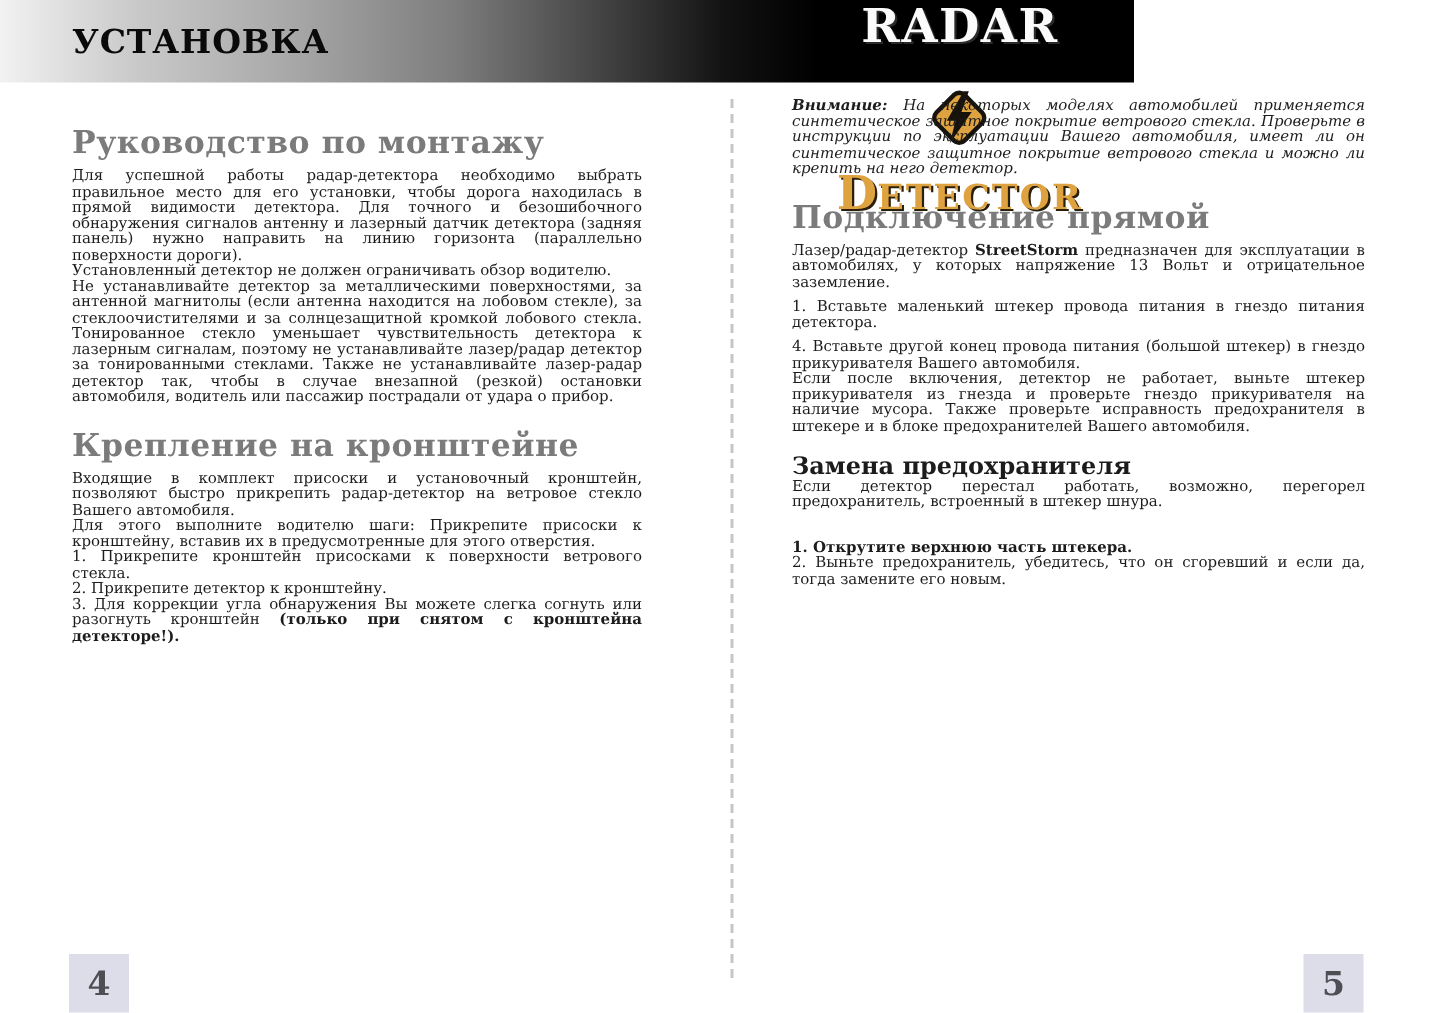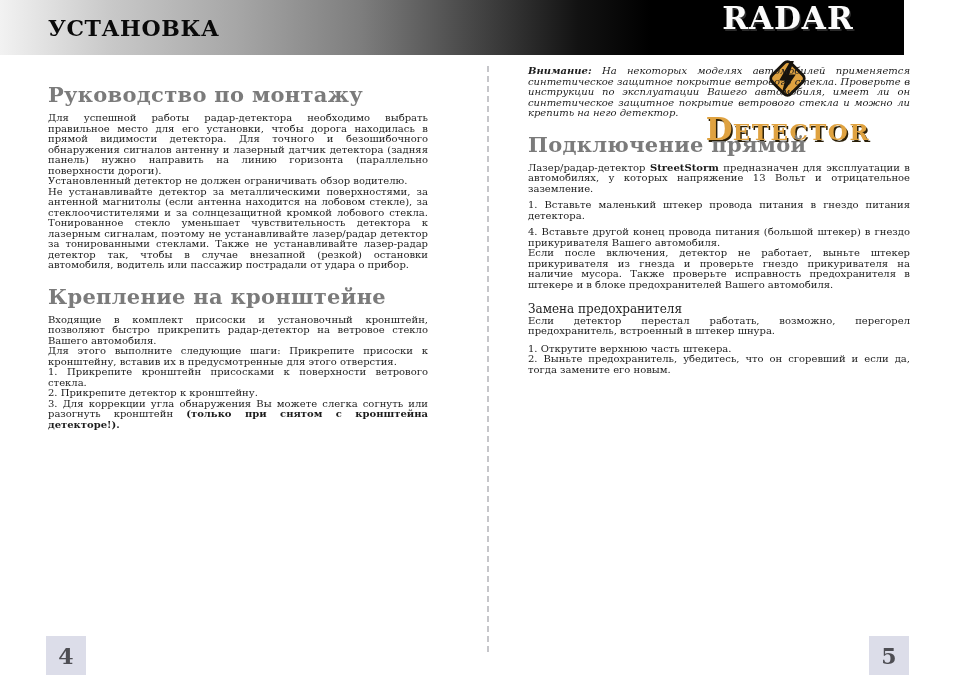--- a/index.html
+++ b/index.html
@@ -3,21 +3,21 @@
 <meta charset="utf-8">
 <style>
   html,body{margin:0;padding:0;}
   body{
     width:954px;height:675px;position:relative;overflow:hidden;
     background:#ffffff;
     font-family:"DejaVu Serif", serif;
   }
   
   .header{
-    position:absolute;top:0;left:0;width:904px;height:55px;
+    position:absolute;top:0;left:0;width:756px;height:55px;
     background:linear-gradient(90deg,#f2f2f2 0%,#c9c9c9 12%,#a7a7a7 26%,#7d7d7d 40%,#3f3f3f 54%,#121212 64%,#000000 72%,#000000 100%);
   }
   .section-title{
     position:absolute;left:48px;top:50%;transform:translateY(-50%);
     font-size:22px;font-weight:bold;color:#0a0a0a;letter-spacing:.6px;
   }
   .logo{
     position:absolute;right:34px;top:0;height:55px;
     display:flex;align-items:center;gap:9px;flex-direction:column;
   }
@@ -38,24 +38,24 @@
   .col.right{left:528px;width:382px;}
   .col-heading{
     font-size:21px;font-weight:bold;color:var(--heading-gray,#7b7b7b);
     margin:13px 0 6px 0;letter-spacing:.3px;
   }
   .col-heading:first-child{margin-top:0;}
   .body-p{
     font-size:10px;line-height:1.05;text-align:justify;margin:0;
   }
   .body-p.spaced{margin-top:6px;}
-  .body-p.spaced-lg{margin-top:7px;}
+  .body-p.spaced-lg{margin-top:20px;font-weight:bold;}
   .body-p.italic{font-style:italic;}
   .subhead{
-    font-size:12px;line-height:1.05;font-weight:normal;margin:13px 0 0 0;
+    font-size:16px;line-height:1.05;font-weight:bold;margin:13px 0 0 0;
   }
   .seg-b{font-weight:bold;}
   .seg-bi{font-weight:bold;}
   
   .divider{
     position:absolute;left:487px;top:66px;height:586px;width:0;
     border-left:2px dashed #c6c6ca;
   }
   
   .page-box{
@@ -84,21 +84,21 @@
   </div>
 </div>
 
 <div class="col left">
     <h2 class="col-heading"><span>Руководство по монтажу</span></h2>
     <p class="body-p"><span>Для успешной работы радар-детектора необходимо выбрать правильное место для его установки, чтобы дорога находилась в прямой видимости детектора. Для точного и безошибочного обнаружения сигналов антенну и лазерный датчик детектора (задняя панель) нужно направить на линию горизонта (параллельно поверхности дороги).</span></p>
     <p class="body-p"><span>Установленный детектор не должен ограничивать обзор водителю.</span></p>
     <p class="body-p"><span>Не устанавливайте детектор за металлическими поверхностями, за антенной магнитолы (если антенна находится на лобовом стекле), за стеклоочистителями и за солнцезащитной кромкой лобового стекла. Тонированное стекло уменьшает чувствительность детектора к лазерным сигналам, поэтому не устанавливайте лазер/радар детектор за тонированными стеклами. Также не устанавливайте лазер-радар детектор так, чтобы в случае внезапной (резкой) остановки автомобиля, водитель или пассажир пострадали от удара о прибор.</span></p>
     <h2 class="col-heading"><span>Крепление на кронштейне</span></h2>
     <p class="body-p"><span>Входящие в комплект присоски и установочный кронштейн, позволяют быстро прикрепить радар-детектор на ветровое стекло Вашего автомобиля.</span></p>
-    <p class="body-p"><span>Для этого выполните следующие шаги:  Прикрепите присоски к кронштейну, вставив их в предусмотренные для этого отверстия.</span></p>
+    <p class="body-p"><span>Для этого выполните водителю шаги:  Прикрепите присоски к кронштейну, вставив их в предусмотренные для этого отверстия.</span></p>
     <p class="body-p"><span>1. Прикрепите кронштейн присосками к поверхности ветрового стекла.</span></p>
     <p class="body-p"><span>2. Прикрепите детектор к кронштейну.</span></p>
     <p class="body-p"><span>3. Для коррекции угла обнаружения Вы можете слегка согнуть или разогнуть кронштейн </span><span class="seg-b">(только при снятом с кронштейна детекторе!).</span></p>
   </div>
 <div class="divider"></div>
 <div class="col right">
     <p class="body-p italic"><span class="seg-b">Внимание: </span><span>На некоторых моделях автомобилей применяется синтетическое защитное покрытие ветрового стекла. Проверьте в инструкции по эксплуатации Вашего автомобиля, имеет ли он синтетическое защитное покрытие ветрового стекла и можно ли крепить на него детектор.</span></p>
     <h2 class="col-heading"><span>Подключение прямой</span></h2>
     <p class="body-p"><span>Лазер/радар-детектор </span><span class="seg-bi">StreetStorm</span><span> предназначен для эксплуатации в автомобилях, у которых напряжение 13 Вольт и отрицательное заземление.</span></p>
     <p class="body-p spaced"><span>1. Вставьте маленький штекер провода питания в гнездо питания детектора.</span></p>

